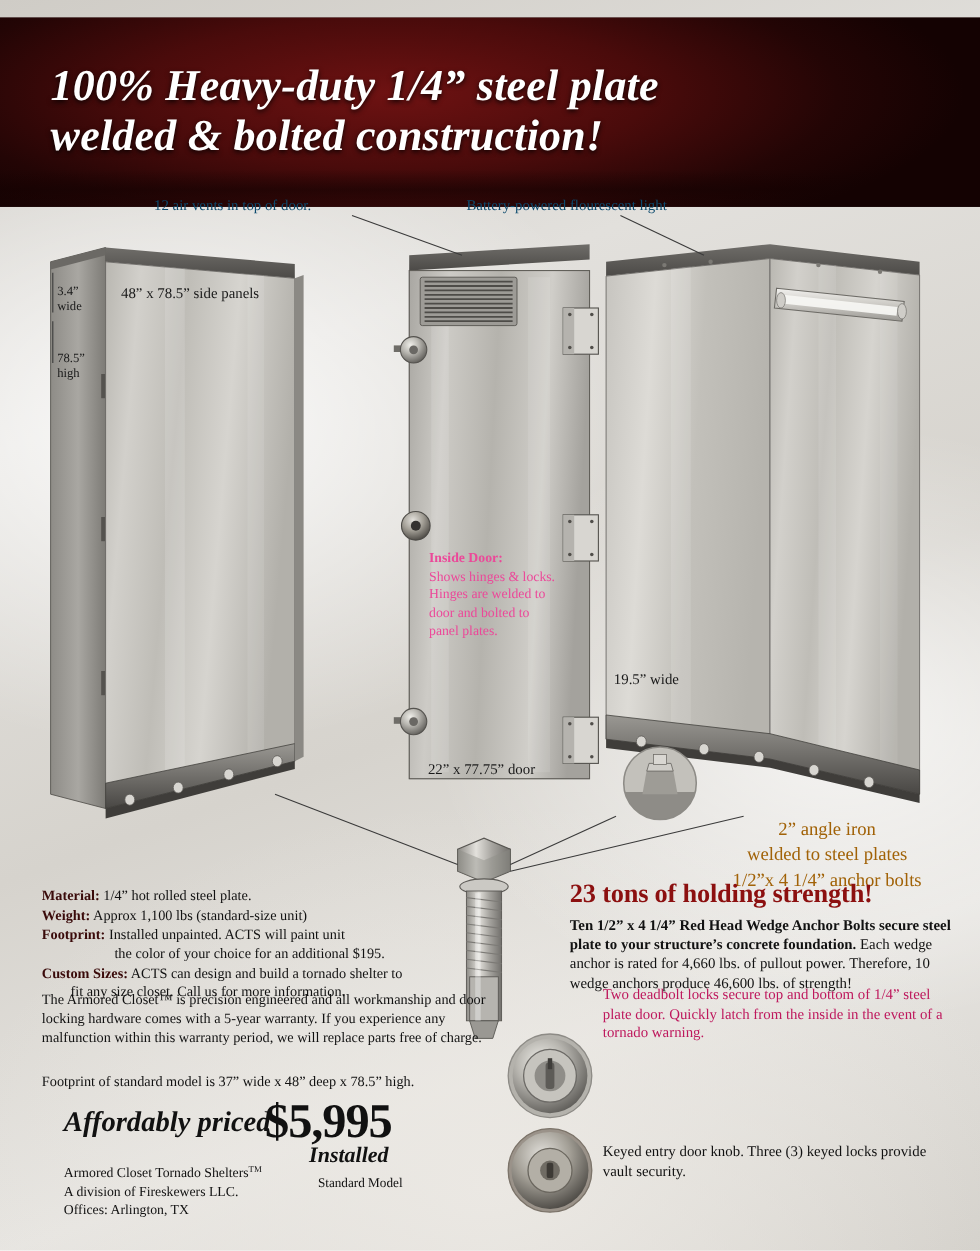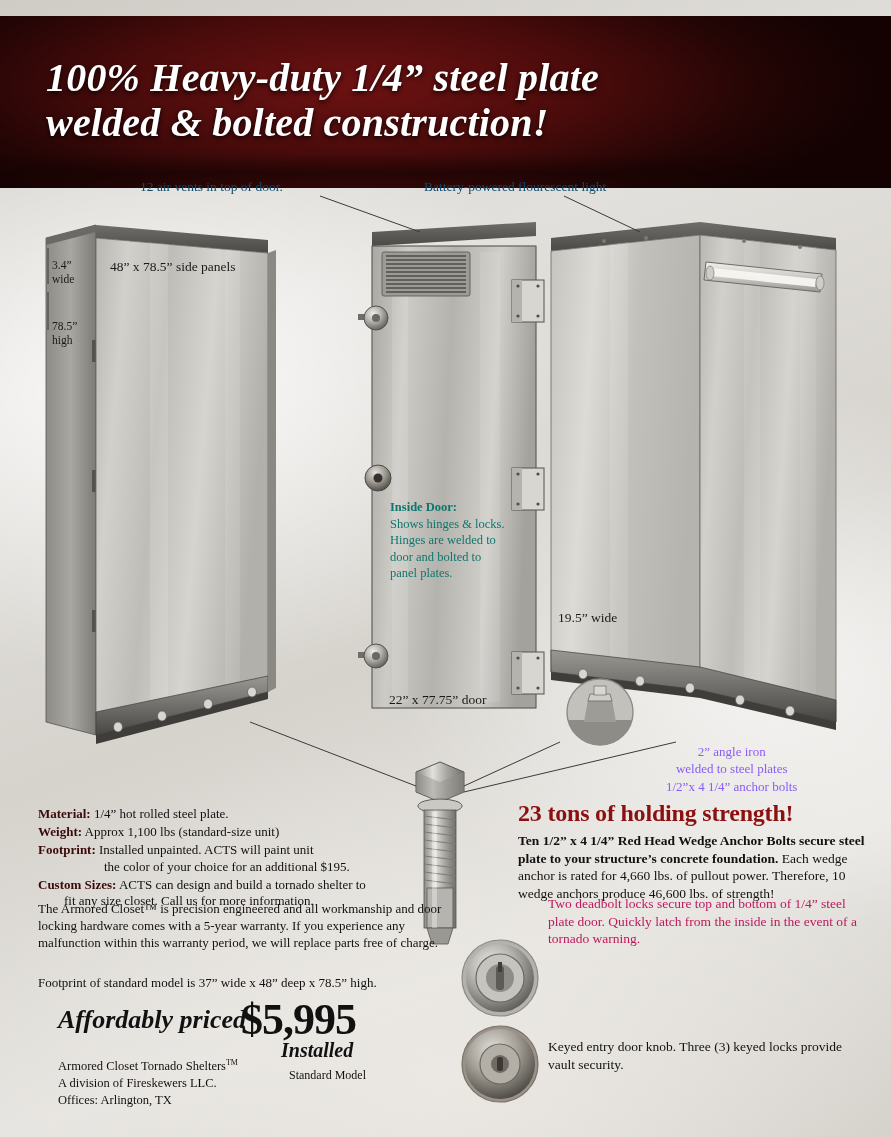--- a/index.html
+++ b/index.html
@@ -88,31 +88,31 @@
   #dim-195-wide { left: 558px; top: 610px; font-size: 13.5px; }
   #dim-door { left: 389px; top: 692px; font-size: 13.5px; }
 
   #inside-door {
     position: absolute;
     left: 390px;
     top: 499px;
     width: 120px;
     font-size: 12.5px;
     line-height: 1.32;
-    color: #0f766e;
+    color: #ec4899;
   }
   #inside-door b { font-weight: bold; }
 
   #angle-iron {
     position: absolute;
     left: 666px;
     top: 743px;
-    font-size: 13px;
+    font-size: 17px;
     line-height: 1.34;
-    color: #8b5cf6;
+    color: #a16207;
     text-align: center;
   }
 
   
   .specs {
     position: absolute;
     left: 38px;
     top: 806px;
     width: 400px;
     font-size: 13px;

